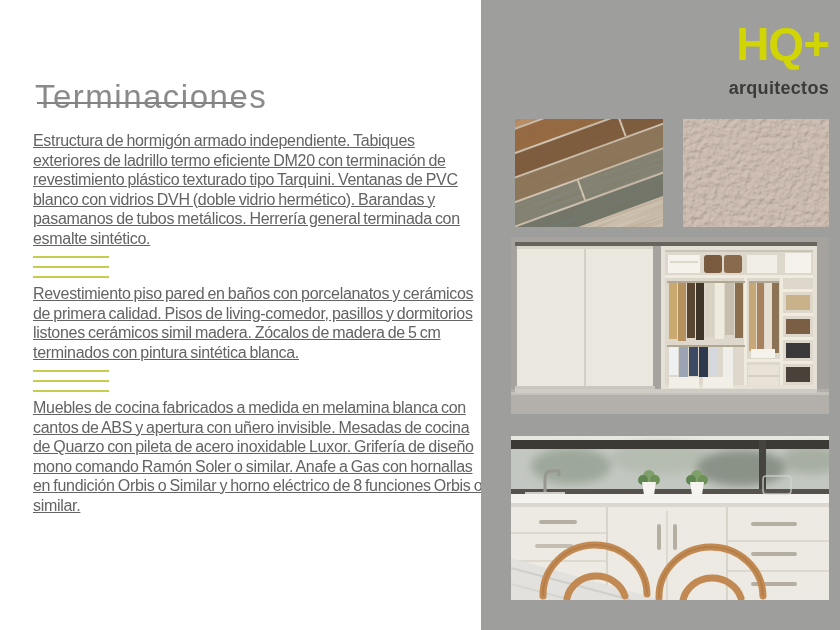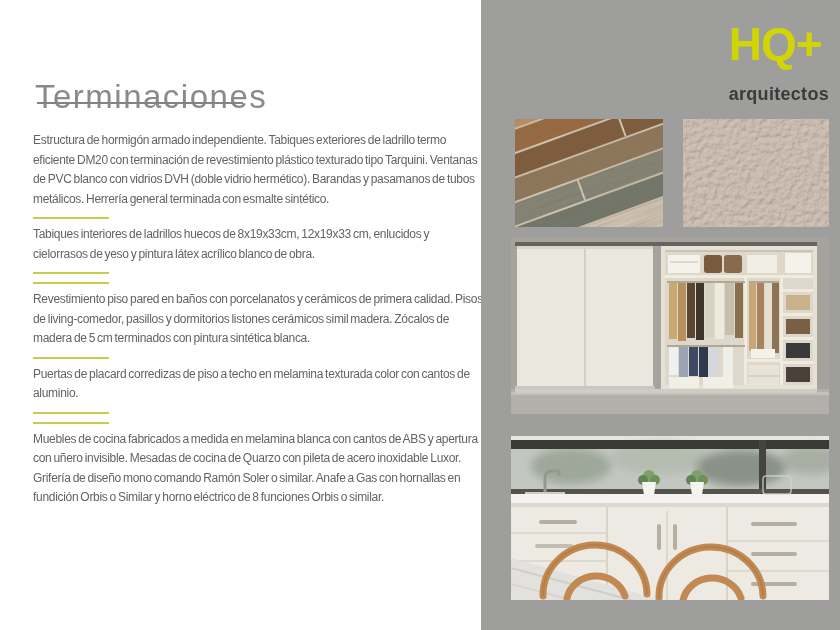--- a/index.html
+++ b/index.html
@@ -18,68 +18,66 @@
   }
   .title-underline{
     position:absolute;left:37px;top:102px;width:206px;height:2px;
     background:#828282;
   }
   .content{
     position:absolute;left:33px;top:131px;width:452px;
   }
   .content p{
     margin:0;
-    font-size:12px;line-height:19.5px;color:#636363;
-    letter-spacing:-0.3px;word-spacing:-1px;
+    font-size:16px;line-height:19.5px;color:#636363;
+    letter-spacing:-0.3px;word-spacing:-1px;text-decoration:underline;
   }
   .divider{
     width:76px;height:2px;background:#c6cc4e;
     margin:8px 0 6px 0;
   }
 
   
   .sidebar{
     position:absolute;left:481px;top:0;width:359px;height:630px;
     background:#9e9e9c;
   }
   .logo-block{
-    position:absolute;top:22px;right:11px;
+    position:absolute;top:22px;right:11px;text-align:right;
   }
   .logo-text{
     font-size:46px;line-height:44px;font-weight:bold;
     color:#d2d504;letter-spacing:-1px;
   }
   .logo-subtitle{
     font-size:18px;line-height:20px;font-weight:bold;
-    color:#3b3b3b;letter-spacing:0.3px;margin-top:18px;
+    color:#3b3b3b;letter-spacing:0.3px;margin-top:12px;
   }
   .photo{position:absolute;display:block;}
   .photo svg{display:block;width:100%;height:100%;}
   .photo-wood{left:34px;top:119px;width:148px;height:108px;}
   .photo-plaster{left:202px;top:119px;width:146px;height:108px;}
   .photo-closet{left:30px;top:237px;width:318px;height:177px;}
   .photo-kitchen{left:30px;top:436px;width:318px;height:164px;}
 </style>
 </head>
 <body>
 
 <div class="page">
 
   <h1 class="page-title">Terminaciones</h1>
   <div class="title-underline"></div>
 
   <div class="content">
     <p>Estructura de hormigón armado independiente. Tabiques exteriores de ladrillo termo eficiente DM20 con terminación de revestimiento plástico texturado tipo Tarquini. Ventanas de PVC blanco con vidrios DVH (doble vidrio hermético). Barandas y pasamanos de tubos metálicos. Herrería general terminada con esmalte sintético.</p>
     <div class="divider"></div>
-    <p>Tabiques interiores de ladrillos huecos de 8x19x33cm, 12x19x33 cm, enlucidos y cielorrasos de yeso y pintura látex acrílico blanco de obra.</p>
     <div class="divider"></div>
     <div class="divider"></div>
     <p>Revestimiento piso pared en baños con porcelanatos y cerámicos de primera calidad. Pisos de living-comedor, pasillos y dormitorios listones cerámicos simil madera. Zócalos de madera de 5 cm terminados con pintura sintética blanca.</p>
     <div class="divider"></div>
-    <p>Puertas de placard corredizas de piso a techo en melamina texturada color con cantos de aluminio.</p>
     <div class="divider"></div>
     <div class="divider"></div>
     <p>Muebles de cocina fabricados a medida en melamina blanca con cantos de ABS y apertura con uñero invisible. Mesadas de cocina de Quarzo con pileta de acero inoxidable Luxor. Grifería de diseño mono comando Ramón Soler o similar. Anafe a Gas con hornallas en fundición Orbis o Similar y horno eléctrico de 8 funciones Orbis o similar.</p>
   </div>
 
   <div class="sidebar">
 
     <div class="logo-block">
       <div class="logo-text">HQ+</div>
       <div class="logo-subtitle">arquitectos</div>

